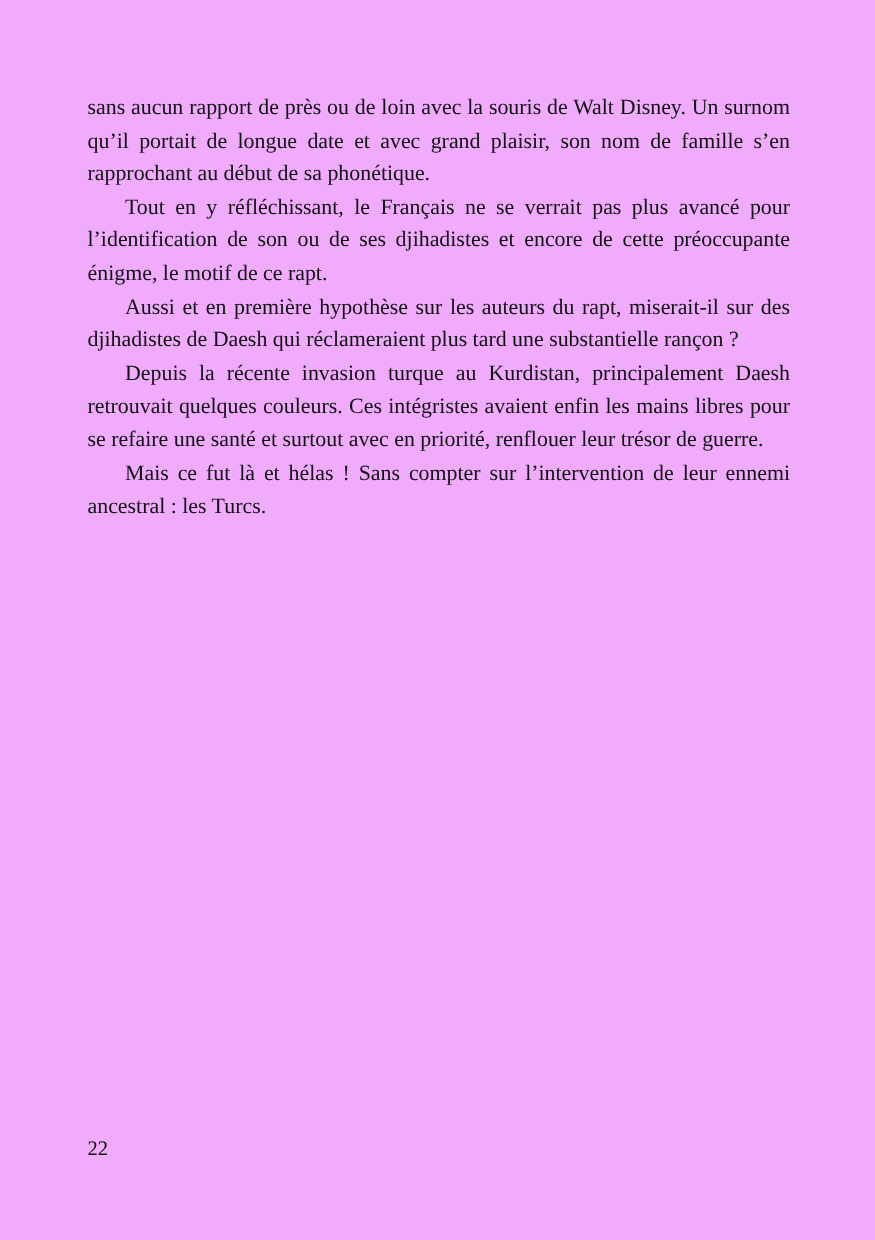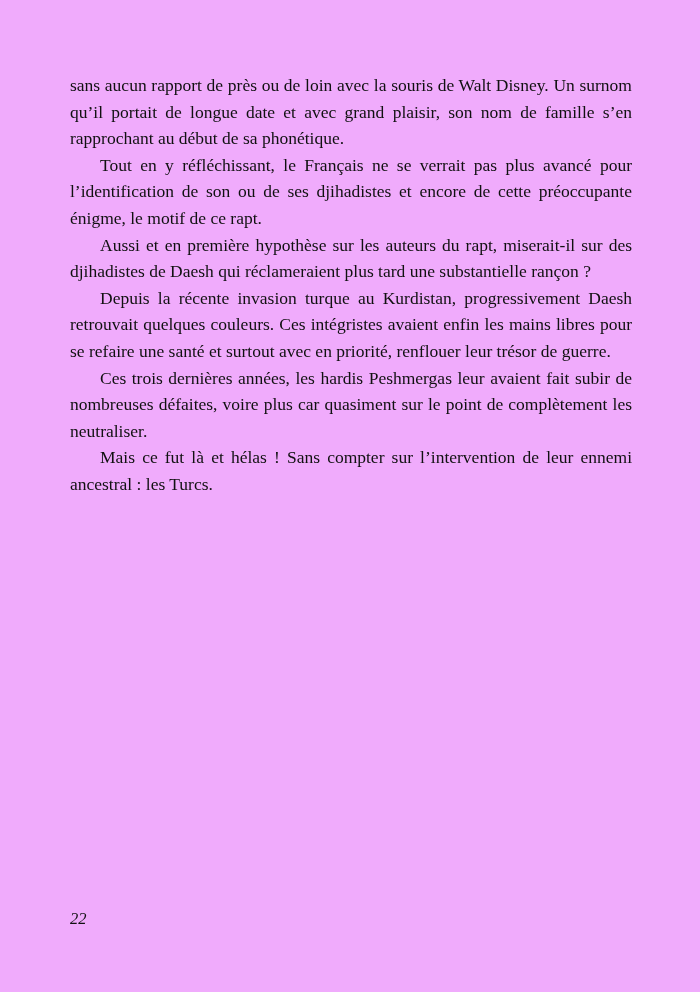--- a/index.html
+++ b/index.html
@@ -37,32 +37,30 @@
   .text-block p.indent {
     text-indent: 30px;
   }
   .page-number {
     position: absolute;
     left: 70px;
     top: 908px;
     font-size: 16.5px;
     line-height: 22px;
     color: #111111;
-    font-style: italic;
   }
 </style>
 </head>
 <body>
 
 <div class="book-page">
 
   <div class="text-block">
     <p>sans aucun rapport de près ou de loin avec la souris de Walt Disney. Un surnom qu’il portait de longue date et avec grand plaisir, son nom de famille s’en rapprochant au début de sa phonétique.</p>
     <p class="indent">Tout en y réfléchissant, le Français ne se verrait pas plus avancé pour l’identification de son ou de ses djihadistes et encore de cette préoccupante énigme, le motif de ce rapt.</p>
     <p class="indent">Aussi et en première hypothèse sur les auteurs du rapt, miserait-il sur des djihadistes de Daesh qui réclameraient plus tard une substantielle rançon ?</p>
-    <p class="indent">Depuis la récente invasion turque au Kurdistan, progressivement Daesh retrouvait quelques couleurs. Ces intégristes avaient enfin les mains libres pour se refaire une santé et surtout avec en priorité, renflouer leur trésor de guerre.</p>
-    <p class="indent">Ces trois dernières années, les hardis Peshmergas leur avaient fait subir de nombreuses défaites, voire plus car quasiment sur le point de complètement les neutraliser.</p>
+    <p class="indent">Depuis la récente invasion turque au Kurdistan, principalement Daesh retrouvait quelques couleurs. Ces intégristes avaient enfin les mains libres pour se refaire une santé et surtout avec en priorité, renflouer leur trésor de guerre.</p>
     <p class="indent">Mais ce fut là et hélas ! Sans compter sur l’intervention de leur ennemi ancestral : les Turcs.</p>
   </div>
 
   <div class="page-number">22</div>
 
 </div>
 
 </body></html>

